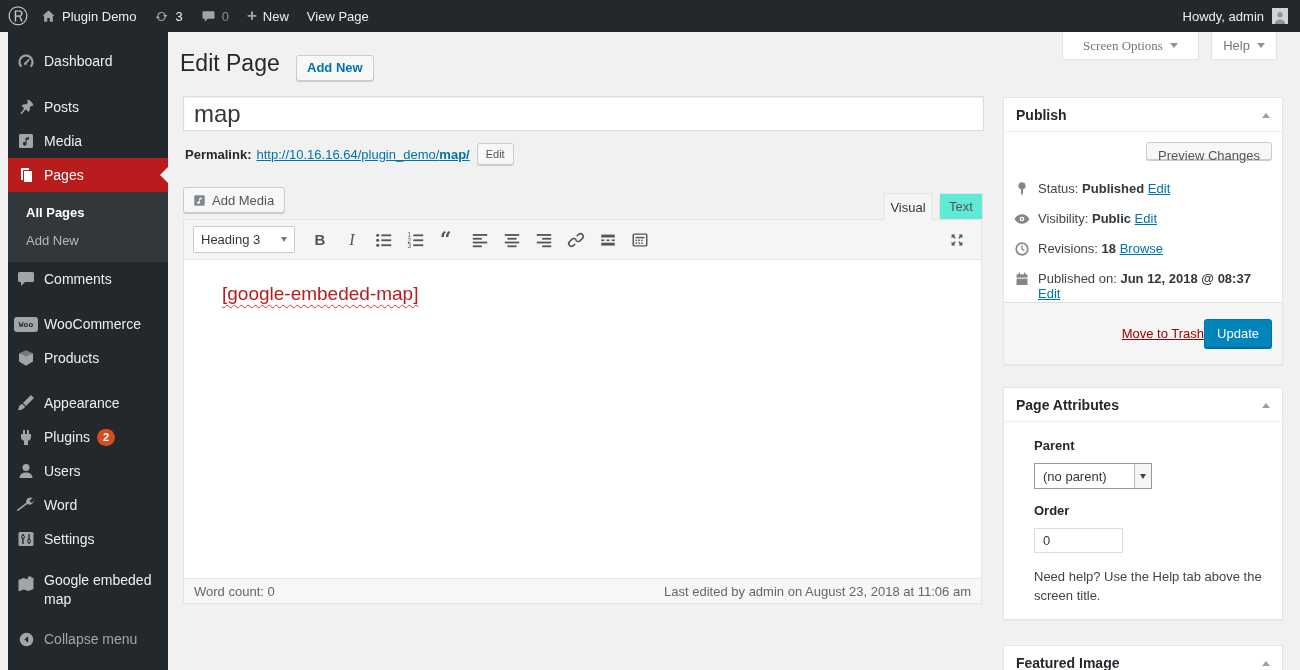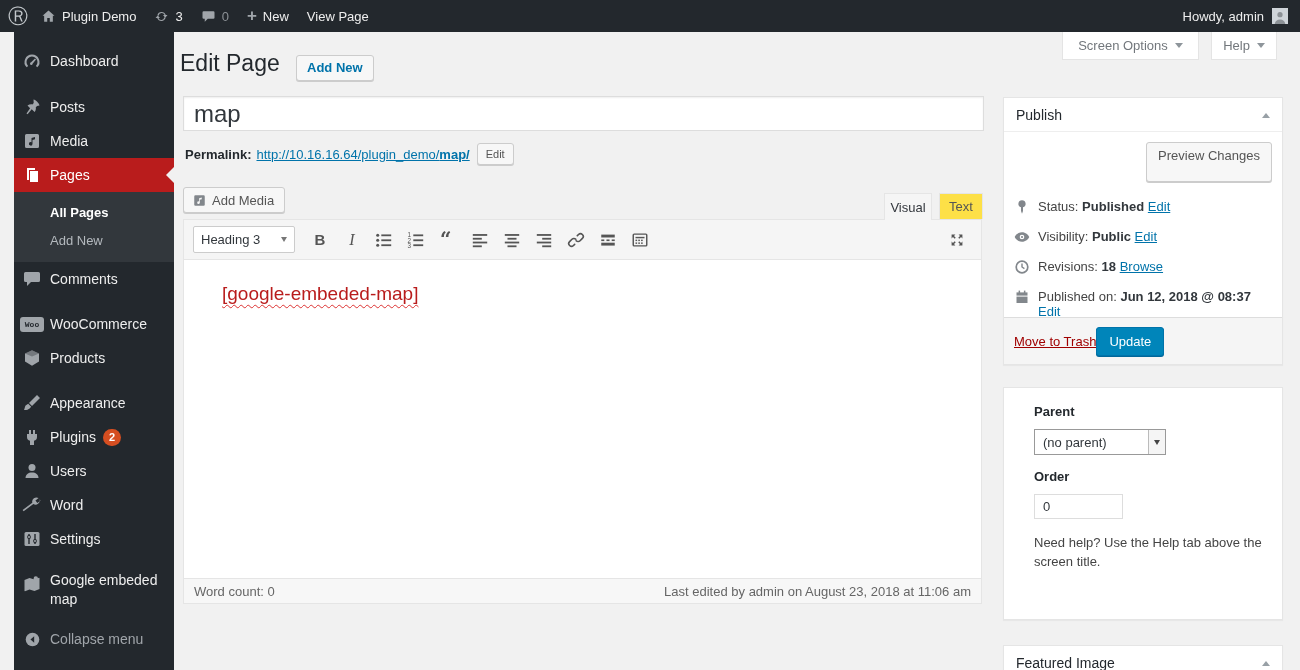--- a/index.html
+++ b/index.html
@@ -13,45 +13,45 @@
   .ab-item { display:flex; align-items:center; gap:6px; padding:0 9px; height:32px; cursor:pointer; }
   .ab-icon { color:#a0a5aa; display:inline-flex; }
   .ab-count-dim { color:#8c9196; }
   .wp-logo-glyph { font-size:20px; color:#c3c8cc; line-height:32px; }
   .ab-plus { font-size:17px; font-weight:bold; color:#a0a5aa; line-height:30px; }
   .ab-spacer { flex:1; }
   .ab-right { display:flex; align-items:center; gap:8px; padding:0 12px; height:32px; cursor:pointer; }
   .avatar { width:16px; height:16px; background:#cfd4d9; display:inline-flex; align-items:flex-end; justify-content:center; overflow:hidden; }
 
   
-  .sidebar { position:absolute; left:14px; top:32px; width:160px; height:638px; background:#23282d; padding-top:12px; }
+  .sidebar { position:absolute; left:8px; top:32px; width:160px; height:638px; background:#23282d; padding-top:12px; }
   .menu-item { display:flex; align-items:center; height:34px; color:#eee; font-size:14px; cursor:pointer; position:relative; }
   .mi-icon { width:36px; display:flex; justify-content:center; color:#a0a5aa; flex:none; }
   .menu-item.active { background:#b91c1c; color:#fff; }
   .menu-item.active .mi-icon { color:#fff; }
   .menu-arrow-notch { position:absolute; right:0; top:50%; margin-top:-8px; width:0; height:0;
     border:8px solid transparent; border-right-color:#f1f1f1; }
   .menu-sep { height:11px; }
   .menu-sep-lg { height:12px; }
   .submenu { background:#32373c; padding:7px 0; }
-  .submenu-item { display:block; height:28px; line-height:28px; padding-left:36px; font-size:13px; color:#b4b9be; cursor:pointer; }
+  .submenu-item { display:block; height:28px; line-height:28px; padding-left:18px; font-size:13px; color:#b4b9be; cursor:pointer; }
   .submenu-item.current { color:#fff; font-weight:bold; }
   .badge { background:#d54e21; color:#fff; font-size:11px; border-radius:9px; padding:0 6px; height:17px;
     line-height:17px; margin-left:7px; font-weight:bold; }
   .menu-item.gem { height:44px; align-items:flex-start; padding-top:4px; }
   .gem .mi-icon { margin-top:3px; }
   .gem .mi-label { line-height:19px; width:116px; }
   .collapse-item { color:#a0a5aa; }
   .woo-icon { width:24px; height:15px; border-radius:3px; background:#a0a5aa; color:#23282d; font-size:8px;
     font-weight:bold; display:flex; align-items:center; justify-content:center;font-family:Liberation Mono, monospace; }
 
   
   .meta-tab { position:absolute; top:32px; height:28px; background:#fff; border:1px solid #e4e4e4; border-top:none;
     display:flex; align-items:center; justify-content:center; gap:7px; font-size:13px; color:#72777c; cursor:pointer; }
-  .meta-screen-options { right:101px; width:137px; }
+  .meta-screen-options { right:101px; width:137px;font-family:Liberation Serif, serif; }
   .meta-help { right:23px; width:66px; }
   .caret-down { width:0; height:0; border-left:4px solid transparent; border-right:4px solid transparent; border-top:5px solid #8e959b; }
   .caret-up { width:0; height:0; border-left:4px solid transparent; border-right:4px solid transparent; border-bottom:5px solid #98a0a6; }
 
   
   .page-title { position:absolute; left:180px; top:50px; font-size:23px; font-weight:400; color:#23282d; }
   .add-new-btn { position:absolute; left:296px; top:55px; height:26px; padding:0 10px; background:#f7f7f7;
     border:1px solid #ccc; border-radius:3px; color:#0073aa; font-size:13px; line-height:24px; cursor:pointer;
     box-shadow:0 1px 0 #ccc; font-weight:bold; }
 
@@ -67,21 +67,21 @@
     color:#555; font-size:11px; line-height:20px; cursor:pointer; box-shadow:0 1px 0 #ccc; margin-left:2px; }
 
   
   .add-media-btn { position:absolute; left:183px; top:187px; height:26px; padding:0 10px 0 8px; background:#f7f7f7;
     border:1px solid #ccc; border-radius:3px; color:#555; font-size:13px; display:flex; align-items:center; gap:5px;
     cursor:pointer; box-shadow:0 1px 0 #ccc; }
   .add-media-btn .ico { color:#82878c; display:inline-flex; }
   .editor-tab { position:absolute; font-size:13px; display:flex; align-items:center; justify-content:center; cursor:pointer; }
   .tab-visual { left:884px; top:193px; width:48px; height:27px; background:#f5f5f5; border:1px solid #e5e5e5;
     border-bottom:none; color:#33373d; z-index:3; }
-  .tab-text { left:939px; top:193px; width:44px; height:26px; background:#fde047; border:1px solid #e5e5e5;
+  .tab-text { left:939px; top:193px; width:44px; height:26px; background:#5eead4; border:1px solid #e5e5e5;
     border-bottom:none; color:#555; }
   .editor-box { position:absolute; left:183px; top:219px; width:799px; height:385px; background:#fff;
     border:1px solid #e5e5e5; display:flex; flex-direction:column; }
   .mce-toolbar { height:40px; background:#f5f5f5; border-bottom:1px solid #e5e5e5; display:flex; align-items:center;
     padding:0 9px; gap:2px; flex:none; }
   .format-select { width:102px; height:27px; background:#fff; border:1px solid #ccc; border-radius:2px; display:flex;
     align-items:center; padding:0 7px; font-size:13px; color:#32373c; justify-content:space-between; cursor:pointer; margin-right:8px; }
   .mce-btn { width:30px; height:26px; display:flex; align-items:center; justify-content:center; color:#555;
     border-radius:2px; cursor:pointer; }
   .mce-b { font-weight:bold; font-size:15px; }
@@ -91,39 +91,39 @@
   .shortcode-text { font-size:19px; color:#b91c1c;
     text-decoration-line:underline; text-decoration-style:wavy; text-decoration-color:#dc3232;
     text-decoration-thickness:1px; text-underline-offset:4px; }
   .post-status-info { height:25px; background:#f7f7f7; border-top:1px solid #e5e5e5; display:flex;
     justify-content:space-between; align-items:center; padding:0 10px; font-size:13px; color:#666; flex:none; }
 
   
   .postbox { position:absolute; left:1003px; width:280px; background:#fff; border:1px solid #e5e5e5;
     box-shadow:0 1px 1px rgba(0,0,0,.04); }
   .postbox-header { display:flex; justify-content:space-between; align-items:center; padding:9px 12px 8px;
-    border-bottom:1px solid #eee; font-size:14px; font-weight:normal; color:#23282d; cursor:pointer; }
+    border-bottom:1px solid #eee; font-size:14px; font-weight:bold; color:#23282d; cursor:pointer; }
   .pb-publish { top:97px; height:268px; }
   .pb-attrs { top:387px; height:233px; }
   .pb-featured { top:645px; height:60px; }
   .preview-row { text-align:right; padding:10px; }
-  .button-secondary { display:inline-block; height:40px; padding:0 11px; background:#f7f7f7; border:1px solid #ccc;
+  .button-secondary { display:inline-block; height:18px; padding:0 11px; background:#f7f7f7; border:1px solid #ccc;
     border-radius:3px; color:#555; font-size:13px; line-height:26px; cursor:pointer; box-shadow:0 1px 0 #ccc; }
   .misc-row { display:flex; align-items:flex-start; gap:8px; padding:7px 12px 7px 10px; font-size:13px; color:#444; }
   .misc-ico { color:#82878c; display:inline-flex; flex:none; margin-top:0px; }
   .misc-row b { color:#32373c; }
   .edit-link { color:#0073aa; text-decoration:underline; cursor:pointer; }
-  .publish-footer { position:absolute; left:0; right:0; bottom:0; height:47px; background:#f5f5f5;
-    border-top:1px solid #ddd; display:flex; justify-content:flex-start; align-items:center; padding:0 10px; }
+  .publish-footer { position:absolute; left:0; right:0; bottom:0; height:62px; background:#f5f5f5;
+    border-top:1px solid #ddd; display:flex; justify-content:flex-end; align-items:center; padding:0 10px; }
   .trash-link { color:#a00000; font-size:13px; text-decoration:underline; cursor:pointer; }
   .button-primary { height:29px; padding:0 12px; background:#0085ba; border:1px solid #0073aa; border-radius:3px;
     color:#fff; font-size:13px; cursor:pointer; box-shadow:0 1px 0 #006799; }
   .attrs-body { padding:2px 30px 12px; }
   .field-label { font-weight:bold; font-size:13px; color:#23282d; margin-top:14px; }
-  .parent-select { margin-top:10px; width:132px; height:26px; background:#fff; border:1px solid #999;
+  .parent-select { margin-top:10px; width:118px; height:26px; background:#fff; border:1px solid #999;
     display:flex; align-items:center; font-size:13px; color:#32373c; cursor:pointer; }
   .parent-select .sel-text { flex:1; padding-left:8px; }
   .sel-arrow-box { width:17px; height:24px; border-left:1px solid #bbb; display:flex; align-items:center;
     justify-content:center; background:#f5f5f5; }
   .sel-arrow-box .caret-down { border-top-color:#444; border-left-width:3.5px; border-right-width:3.5px; }
   .order-input { margin-top:10px; width:89px; height:25px; border:1px solid #ddd; padding:0 8px; font-size:13px;
     color:#32373c; font-family:"Liberation Sans",sans-serif; outline:none; }
   .help-note { margin-top:15px; font-size:13px; color:#444; line-height:1.45; width:250px; }
 </style>
 </head>
@@ -500,20 +500,24 @@
       </span>
       <span><span>Published on:</span> <b>Jun 12, 2018 @ 08:37</b> <a class="edit-link">Edit</a></span>
     </div>
     <div class="publish-footer">
       <a class="trash-link">Move to Trash</a>
       <button class="button-primary">Update</button>
     </div>
   </div>
 
   <div class="postbox pb-attrs">
+    <div class="postbox-header">
+      <span>Page Attributes</span>
+      <span class="caret-up"></span>
+    </div>
     <div class="attrs-body">
       <div class="field-label">Parent</div>
       <div class="parent-select">
         <span class="sel-text">(no parent)</span>
         <span class="sel-arrow-box">
             <span class="caret-down"></span>
           </span>
       </div>
       <div class="field-label">Order</div>
       <input class="order-input" type="text" value="0" style="">

